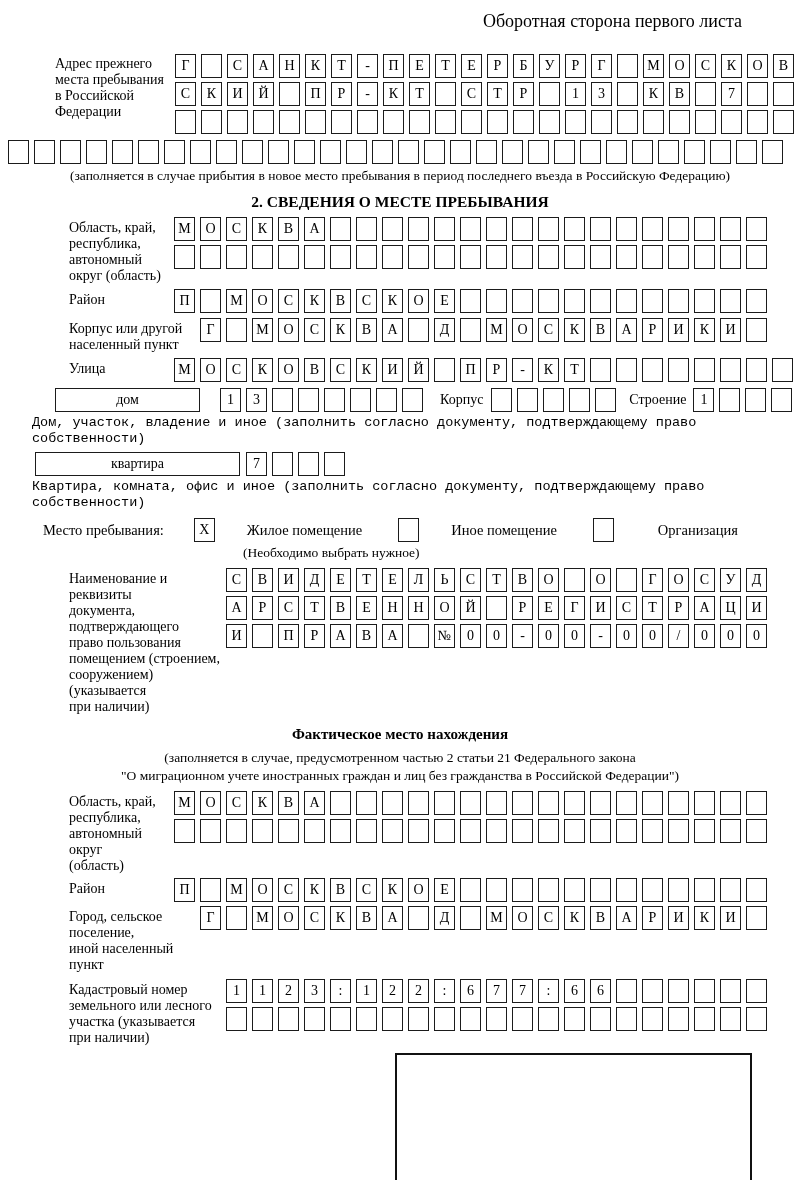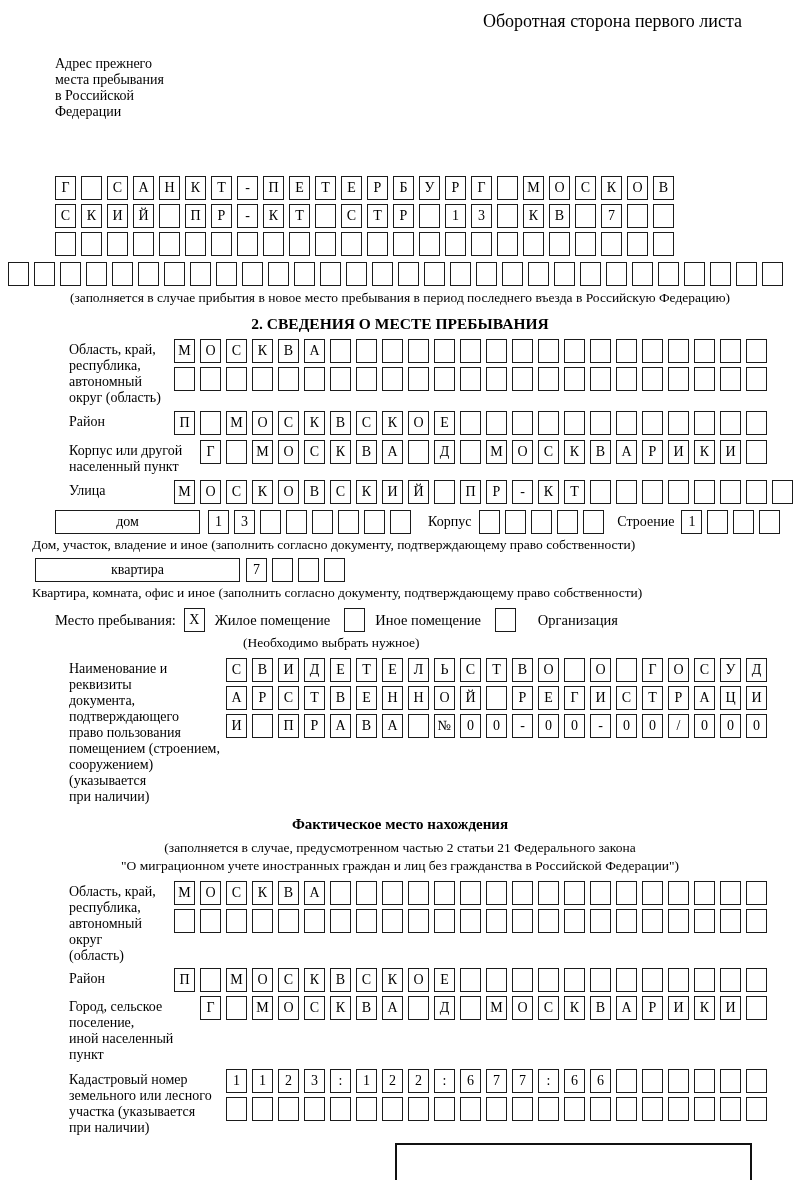--- a/index.html
+++ b/index.html
@@ -3,39 +3,39 @@
 <meta charset="utf-8">
 <style>
   html,body{margin:0;padding:0;background:#ffffff;}
   body{width:800px;height:1180px;font-family:"Liberation Serif","DejaVu Serif",serif;color:#000;overflow:hidden;}
   .page{width:800px;height:1180px;position:relative;}
   .corner{margin:12px 58px 0 0;text-align:right;font-size:18px;line-height:18px;}
   .cellrow{display:flex;}
   .cellrow .cell{margin-right:5px;}
   .cell{width:21px;height:24px;box-sizing:border-box;border:1.6px solid #1b1b1b;display:inline-flex;align-items:center;justify-content:center;font-size:14px;flex:0 0 auto;background:#fff;}
   .rows .cellrow{margin-bottom:4px;}
-  .addr-block{display:flex;margin:24px 0 0 55px;flex-direction:column;}
+  .addr-block{display:flex;margin:24px 0 0 55px;}
   .addr-label{width:120px;flex:0 0 120px;font-size:14px;line-height:16px;white-space:pre-line;padding-top:2px;}
   .fullrow{margin:2px 0 0 8px;}
   .note-center{text-align:center;font-size:13.5px;line-height:16px;margin-top:4px;}
   .h2{margin-top:8px;text-align:center;font-weight:bold;font-size:15.5px;line-height:20px;}
   .field{display:flex;margin-left:69px;}
   .flabel{font-size:14px;line-height:16px;white-space:pre-line;padding-top:3px;flex:0 0 auto;}
   .w105{width:105px;} .w131{width:131px;} .w157{width:157px;}
   .mt4{margin-top:4px;} .mt5{margin-top:5px;} .mt6{margin-top:6px;} .mt7{margin-top:7px;}
   .house-row{display:flex;align-items:flex-start;margin:6px 0 0 55px;}
   .bigbox{height:24px;box-sizing:border-box;border:1.8px solid #1b1b1b;display:flex;align-items:center;justify-content:center;font-size:14px;background:#fff;}
-  .dom-box{width:145px;margin-right:8px;}
+  .dom-box{width:145px;margin-right:20px;}
   .apt-box{width:205px;margin-right:6px;}
   .inline-lab{font-size:14px;line-height:24px;}
   .korpus-lab{margin:0 8px 0 12px;}
   .stroenie-lab{margin:0 7px 0 8px;}
-  .caption-left{margin:3px 9px 0 32px;font-size:13.5px;line-height:16px;}
+  .caption-left{margin:3px 9px 0 32px;font-size:13.5px;line-height:16px;font-family:Liberation Mono, monospace;}
   .apt-row{display:flex;margin:5px 0 0 35px;}
-  .stay-row{display:flex;align-items:center;margin:7px 0 0 55px;font-size:14.5px;}
+  .stay-row{display:flex;align-items:center;margin:7px 0 0 43px;font-size:14.5px;gap:22px;}
   .chkbox{width:21px;height:24px;box-sizing:border-box;border:1.7px solid #1b1b1b;display:inline-flex;align-items:center;justify-content:center;font-size:14px;margin:0 10px 0 8px;flex:0 0 auto;}
   .opt-gap{margin-left:14px;}
   .stay-note{margin:3px 0 0 243px;font-size:13.5px;line-height:16px;}
   .fact-title{margin-top:10px;text-align:center;font-weight:bold;font-size:15px;line-height:19px;}
   .fact-notes{margin-top:5px;text-align:center;font-size:13.5px;line-height:18px;}
   .stamp-box{margin:7px 0 0 395px;width:357px;height:175px;box-sizing:border-box;border:2px solid #111;background:#fff;}
 </style>
 </head>
 <body>
 

